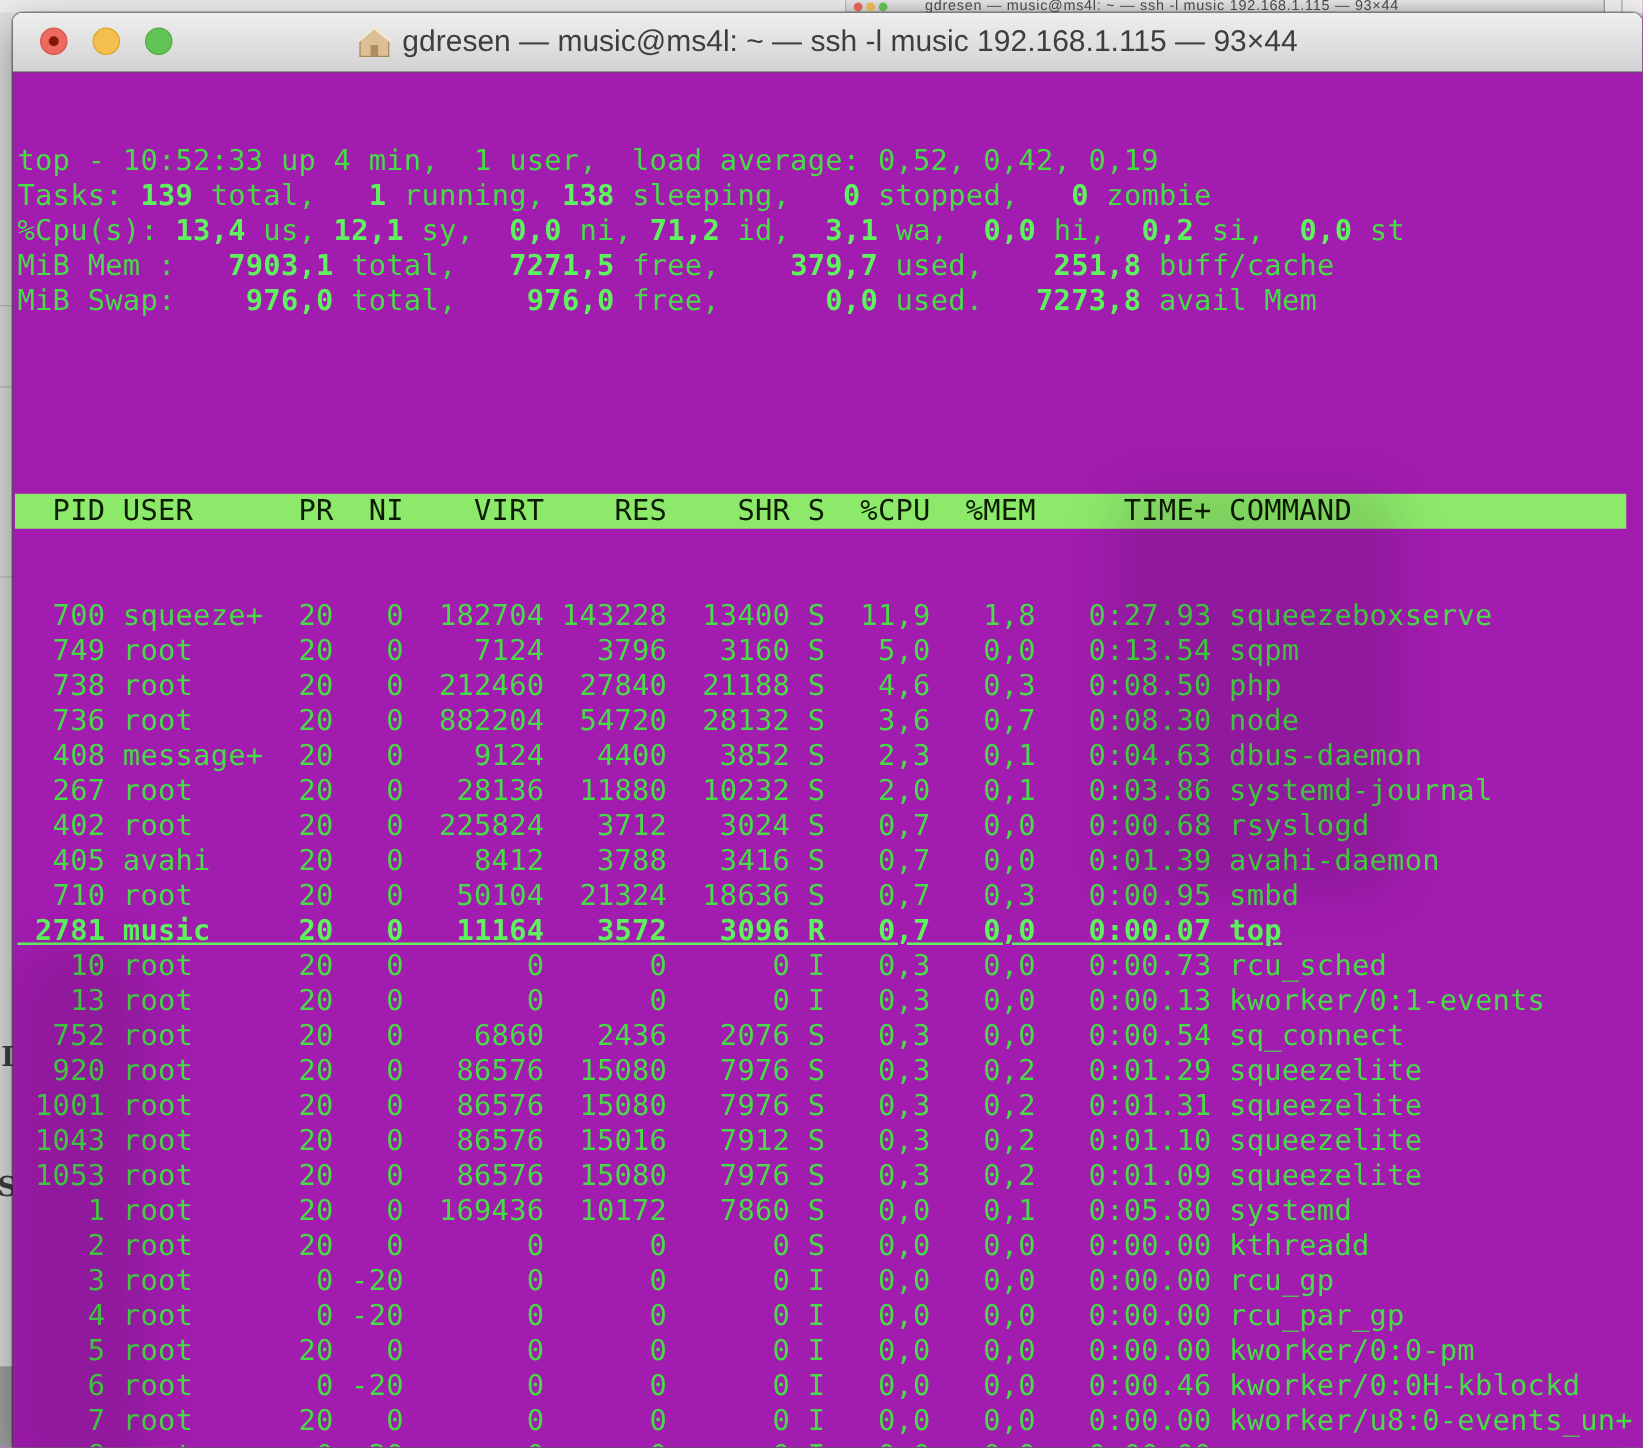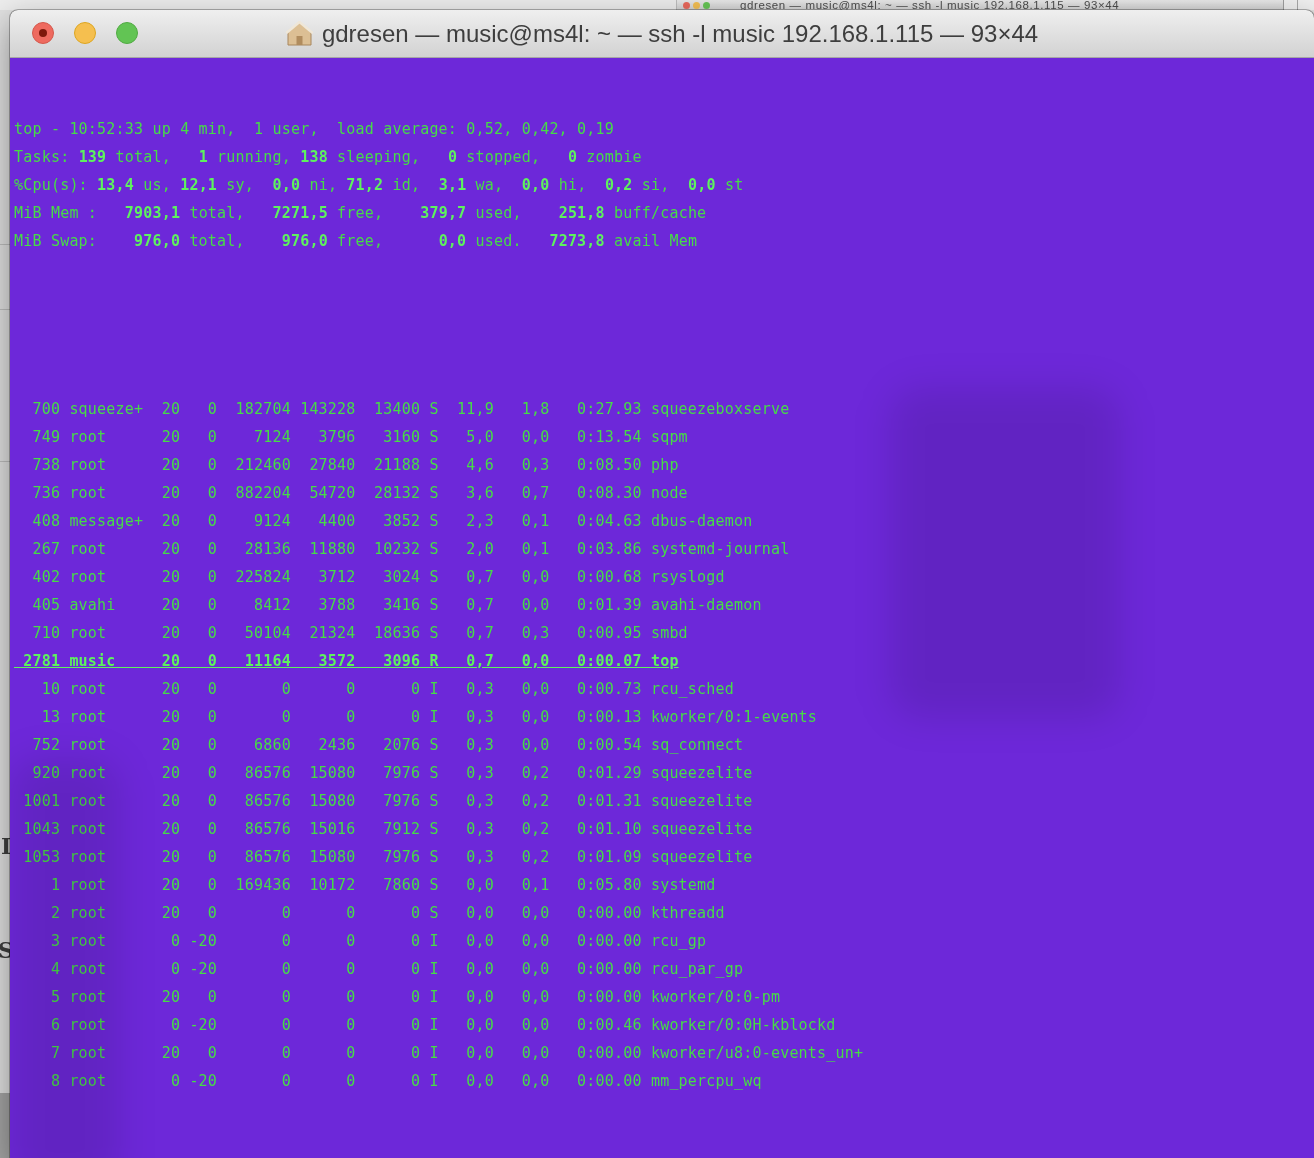--- a/index.html
+++ b/index.html
@@ -40,23 +40,23 @@
   .light { width:22px; height:22px; border-radius:50%; box-sizing:border-box; }
   .light-red { background:#ee6a5f; border:1px solid #d4584c; position:relative; }
   .light-red::after { content:""; position:absolute; left:6px; top:6px; width:8px; height:8px; border-radius:50%; background:#7e180b; }
   .light-yellow { background:#f5bf4f; border:1px solid #dda621; }
   .light-green { background:#62c454; border:1px solid #51ab43; }
   .title { font-size:24px; color:#3e3e3e; display:flex; align-items:center; gap:9px; white-space:nowrap; }
 
   
   .content {
     position:absolute; top:48px; left:0; right:0; bottom:0; overflow:hidden;
-    background:#6d28d9; padding:1px 0 0 4px;
+    background:#a21caf; padding:1px 0 0 4px;
     font-family:"DejaVu Sans Mono", monospace;
-    font-size:15px; line-height:28px; letter-spacing:0.2px;
+    font-size:23px; line-height:28px; letter-spacing:0.2px;
     color:#47db47; white-space:pre;
   }
   .tline { height:28px; white-space:pre; }
   .bold { font-weight:bold; color:#5ef25e;text-align:center; }
   .row-bold { font-weight:bold; color:#5ef25e;text-decoration:underline; }
   .blank-line { height:28px; }
   .header-line {
     background:#8ce96a; color:#0d1c04; width:1289px;
     margin-left:-2px; padding-left:2px; box-sizing:border-box;
   }
@@ -101,17 +101,18 @@
           <rect x="10.5" y="15" width="6" height="9" fill="#b08c5e"></rect>
         </svg>
       </span>
       <span>gdresen — music@ms4l: ~ — ssh -l music 192.168.1.115 — 93×44</span>
     </div>
   </div>
 
   <div class="content">
     <div><div class="tline"><span>top - 10:52:33 up 4 min,  1 user,  load average: 0,52, 0,42, 0,19</span></div><div class="tline"><span>Tasks: </span><span class="bold">139</span><span> total,   </span><span class="bold">1</span><span> running, </span><span class="bold">138</span><span> sleeping,   </span><span class="bold">0</span><span> stopped,   </span><span class="bold">0</span><span> zombie</span></div><div class="tline"><span>%Cpu(s): </span><span class="bold">13,4</span><span> us, </span><span class="bold">12,1</span><span> sy,  </span><span class="bold">0,0</span><span> ni, </span><span class="bold">71,2</span><span> id,  </span><span class="bold">3,1</span><span> wa,  </span><span class="bold">0,0</span><span> hi,  </span><span class="bold">0,2</span><span> si,  </span><span class="bold">0,0</span><span> st</span></div><div class="tline"><span>MiB Mem :   </span><span class="bold">7903,1</span><span> total,   </span><span class="bold">7271,5</span><span> free,    </span><span class="bold">379,7</span><span> used,    </span><span class="bold">251,8</span><span> buff/cache</span></div><div class="tline"><span>MiB Swap:    </span><span class="bold">976,0</span><span> total,    </span><span class="bold">976,0</span><span> free,      </span><span class="bold">0,0</span><span> used.   </span><span class="bold">7273,8</span><span> avail Mem</span></div></div>
     <div class="blank-line"></div>
+    <div class="tline header-line">  PID USER      PR  NI    VIRT    RES    SHR S  %CPU  %MEM     TIME+ COMMAND</div>
     <div><div class="tline">  700 squeeze+  20   0  182704 143228  13400 S  11,9   1,8   0:27.93 squeezeboxserve</div><div class="tline">  749 root      20   0    7124   3796   3160 S   5,0   0,0   0:13.54 sqpm</div><div class="tline">  738 root      20   0  212460  27840  21188 S   4,6   0,3   0:08.50 php</div><div class="tline">  736 root      20   0  882204  54720  28132 S   3,6   0,7   0:08.30 node</div><div class="tline">  408 message+  20   0    9124   4400   3852 S   2,3   0,1   0:04.63 dbus-daemon</div><div class="tline">  267 root      20   0   28136  11880  10232 S   2,0   0,1   0:03.86 systemd-journal</div><div class="tline">  402 root      20   0  225824   3712   3024 S   0,7   0,0   0:00.68 rsyslogd</div><div class="tline">  405 avahi     20   0    8412   3788   3416 S   0,7   0,0   0:01.39 avahi-daemon</div><div class="tline">  710 root      20   0   50104  21324  18636 S   0,7   0,3   0:00.95 smbd</div><div class="tline row-bold"> 2781 music     20   0   11164   3572   3096 R   0,7   0,0   0:00.07 top</div><div class="tline">   10 root      20   0       0      0      0 I   0,3   0,0   0:00.73 rcu_sched</div><div class="tline">   13 root      20   0       0      0      0 I   0,3   0,0   0:00.13 kworker/0:1-events</div><div class="tline">  752 root      20   0    6860   2436   2076 S   0,3   0,0   0:00.54 sq_connect</div><div class="tline">  920 root      20   0   86576  15080   7976 S   0,3   0,2   0:01.29 squeezelite</div><div class="tline"> 1001 root      20   0   86576  15080   7976 S   0,3   0,2   0:01.31 squeezelite</div><div class="tline"> 1043 root      20   0   86576  15016   7912 S   0,3   0,2   0:01.10 squeezelite</div><div class="tline"> 1053 root      20   0   86576  15080   7976 S   0,3   0,2   0:01.09 squeezelite</div><div class="tline">    1 root      20   0  169436  10172   7860 S   0,0   0,1   0:05.80 systemd</div><div class="tline">    2 root      20   0       0      0      0 S   0,0   0,0   0:00.00 kthreadd</div><div class="tline">    3 root       0 -20       0      0      0 I   0,0   0,0   0:00.00 rcu_gp</div><div class="tline">    4 root       0 -20       0      0      0 I   0,0   0,0   0:00.00 rcu_par_gp</div><div class="tline">    5 root      20   0       0      0      0 I   0,0   0,0   0:00.00 kworker/0:0-pm</div><div class="tline">    6 root       0 -20       0      0      0 I   0,0   0,0   0:00.46 kworker/0:0H-kblockd</div><div class="tline">    7 root      20   0       0      0      0 I   0,0   0,0   0:00.00 kworker/u8:0-events_un+</div><div class="tline">    8 root       0 -20       0      0      0 I   0,0   0,0   0:00.00 mm_percpu_wq</div></div>
     <div class="shade shade1"></div>
     <div class="shade shade2"></div>
   </div>
 </div>
 
 </body></html>

